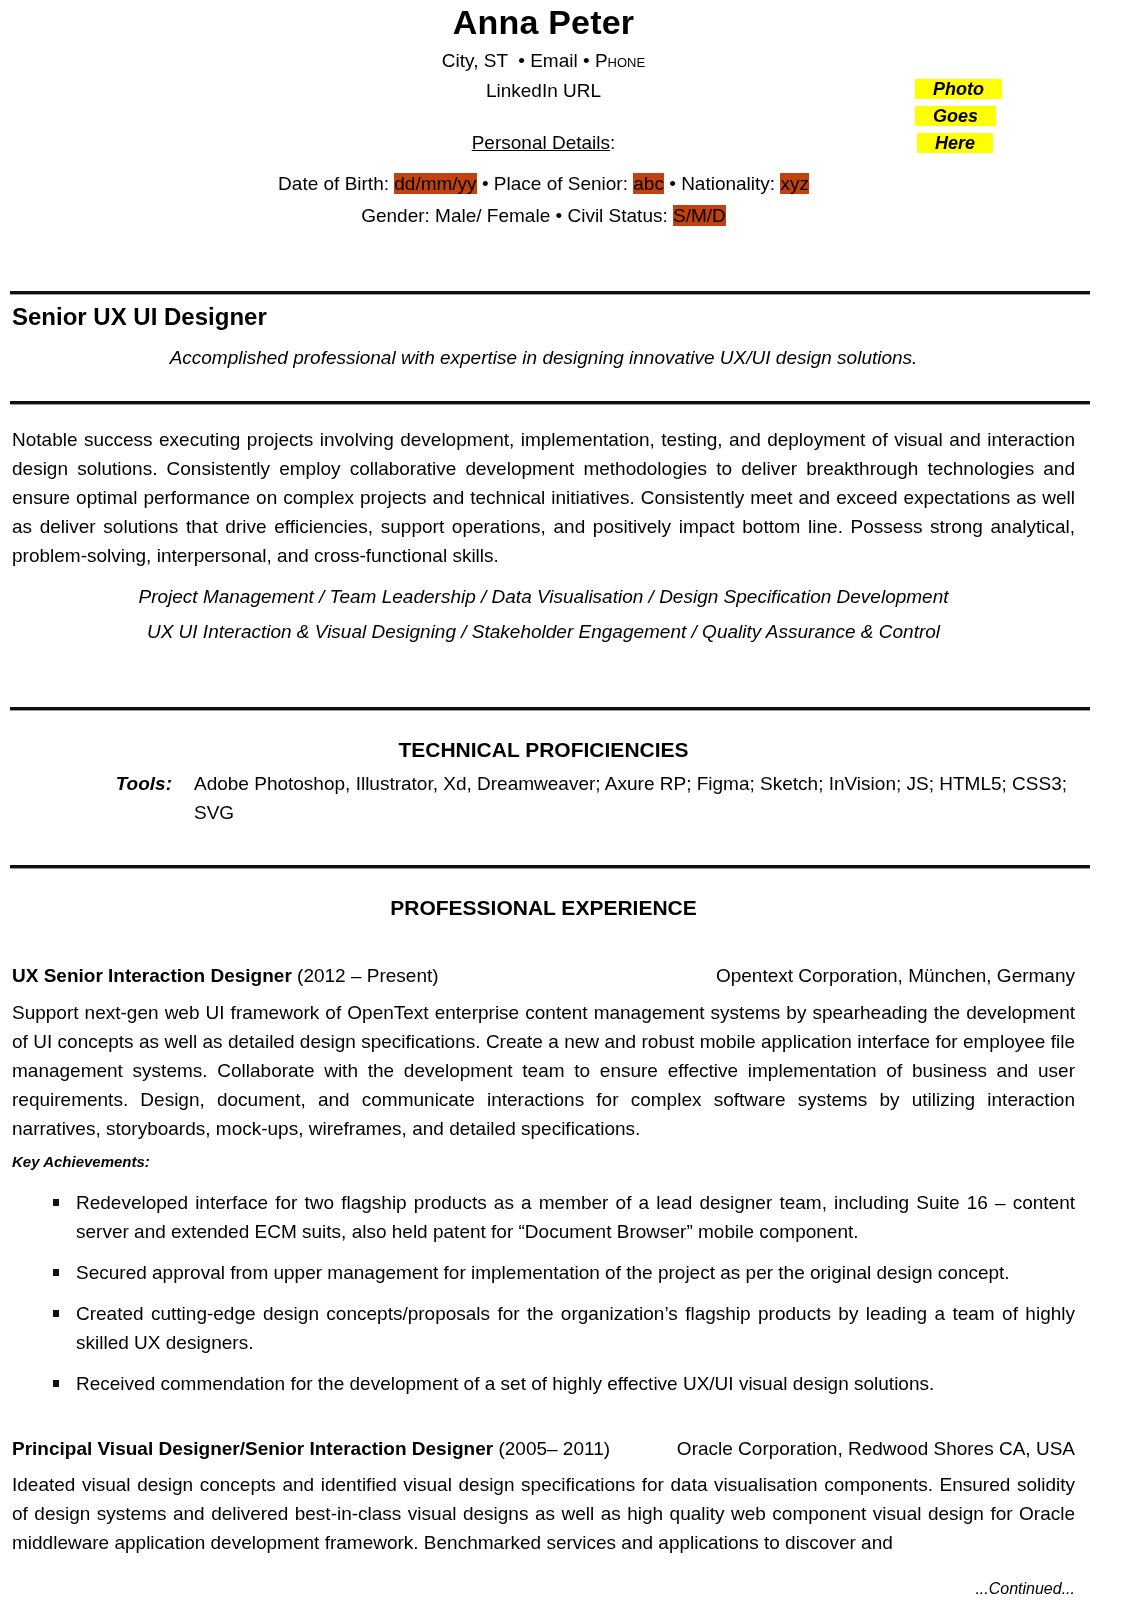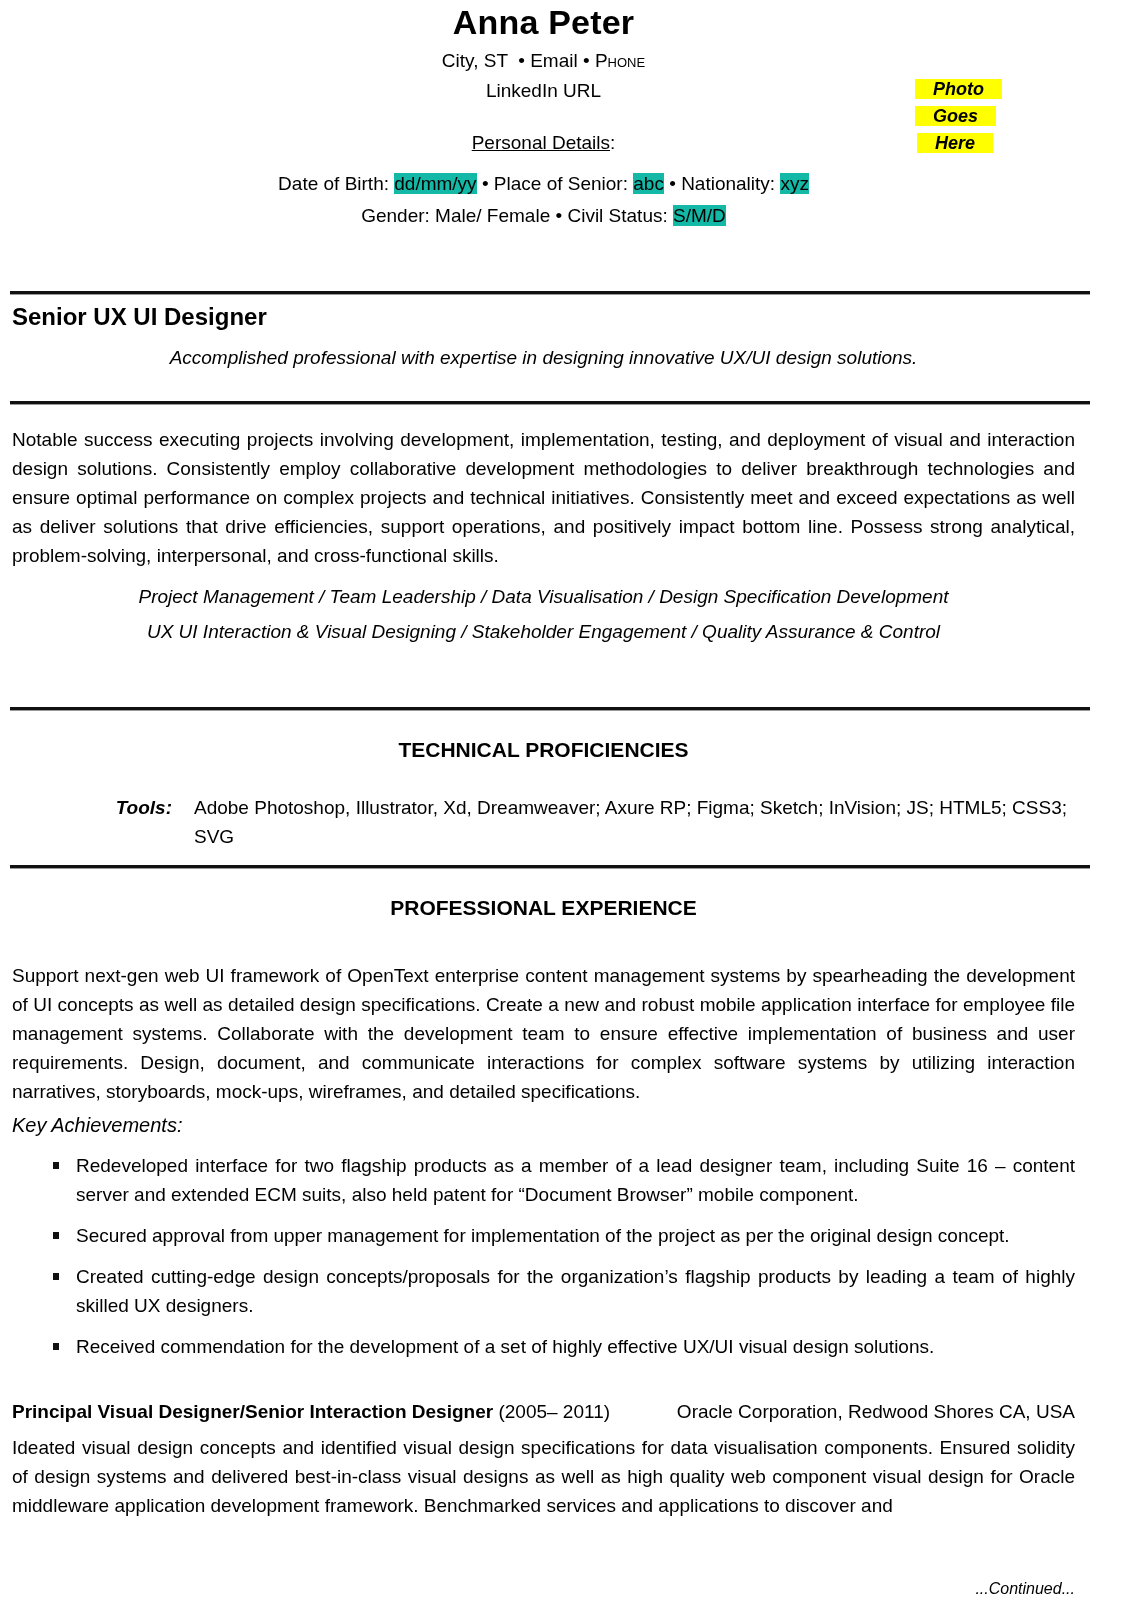--- a/index.html
+++ b/index.html
@@ -7,38 +7,38 @@
       width: 1129px; height: 1608px; position: relative; overflow: hidden;
       font-family: "Liberation Sans", sans-serif; color: #000;
     }
     .page { position: absolute; left: 12px; right: 54px; top: 0; }
     .center { text-align: center; }
     .name { font-size: 34px; font-weight: bold; margin-top: 2px; height: 44px; line-height: 40px; letter-spacing: 0.2px; }
     .contact { font-size: 19px; line-height: 30px; }
     .smallcaps { font-variant: small-caps; }
     .pd-label { font-size: 19px; text-decoration: underline; margin-top: 22px; line-height: 30px; }
     .pd-line { font-size: 19px; line-height: 32px; }
-    .hl { background: #14b8a6; }
+    .hl { background: #c2410c; }
     .photo {
       position: absolute; left: 915px; top: 76px; width: 80px;
       text-align: center; font-weight: bold; font-style: italic; font-size: 18px; line-height: 27px;
     }
     .photo span { background: #ffff00; padding: 0 18px; }
     .rule { position: absolute; left: 10px; right: 39px; height: 3px; background: #111; border-bottom: 1px solid #999; }
     .block { position: absolute; left: 12px; right: 54px; }
     .title { font-size: 24px; font-weight: bold; text-align: left; }
     .subtitle { font-size: 19px; font-style: italic; text-align: center; }
     .para { font-size: 19px; line-height: 29px; text-align: justify; }
     .skills { font-size: 19px; font-style: italic; text-align: center; line-height: 35px; }
     .sec-head { font-size: 21px; font-weight: bold; text-align: center; text-transform: uppercase; }
     .tools { display: flex; font-size: 19px; line-height: 29px; }
     .tools-label { font-style: italic; font-weight: bold; width: 74px; text-align: right; margin-left: 86px; margin-right: 22px; flex-shrink: 0; }
     .job-head { display: flex; justify-content: space-between; font-size: 19px; line-height: 29px; }
     .job-title { font-weight: bold; }
-    .ka { font-size: 20px; font-style: italic; font-weight: normal; line-height: 26px; }
+    .ka { font-size: 15px; font-style: italic; font-weight: bold; line-height: 26px; }
     ul.ach { list-style: none; margin: 0; padding: 0; }
     ul.ach li { position: relative; padding-left: 64px; font-size: 19px; line-height: 29px; text-align: justify; margin-bottom: 12px; }
     ul.ach li .bullet { position: absolute; left: 41px; top: 11px; width: 6px; height: 7px; background: #111; }
     .continued { position: absolute; right: 54px; top: 1580px; font-size: 16px; font-style: italic; }
   </style>
 </head>
 <body>
 
 <div class="page">
   <div class="center name">Anna Peter</div>
@@ -90,32 +90,39 @@
   <div class="skills" style="margin-top:9px">
     <div>Project Management / Team Leadership / Data Visualisation / Design Specification Development</div>
     <div>UX UI Interaction &amp; Visual Designing / Stakeholder Engagement / Quality Assurance &amp; Control</div>
   </div>
 </div>
 
 <div class="rule" style="top:707px"></div>
 
 <div class="block" style="top:735px">
   <div class="sec-head" style="line-height:30px">Technical Proficiencies</div>
-  <div class="tools" style="margin-top:28px">
+  <div class="tools" style="margin-top:4px">
     <div class="tools-label">Tools:</div>
     <div>Adobe Photoshop, Illustrator, Xd, Dreamweaver; Axure RP; Figma; Sketch; InVision; JS; HTML5; CSS3; SVG</div>
   </div>
 </div>
 
 <div class="rule" style="top:865px"></div>
 
 <div class="block" style="top:893px">
   <div class="sec-head" style="line-height:30px">Professional Experience</div>
 
   <div style="margin-top:38px">
+    <div class="job-head">
+      <div>
+        <span class="job-title">UX Senior Interaction Designer</span>
+        <span>(2012 – Present)</span>
+      </div>
+      <div>Opentext Corporation, München, Germany</div>
+    </div>
     <div class="para" style="margin-top:8px">Support next-gen web UI framework of OpenText enterprise content management systems by spearheading the development of UI concepts as well as detailed design specifications. Create a new and robust mobile application interface for employee file management systems. Collaborate with the development team to ensure effective implementation of business and user requirements. Design, document, and communicate interactions for complex software systems by utilizing interaction narratives, storyboards, mock-ups, wireframes, and detailed specifications.</div>
     <div class="ka" style="margin-top:6px">Key Achievements:</div>
     <ul class="ach" style="margin-top:13px">
       <li><span class="bullet"></span><span>Redeveloped interface for two flagship products as a member of a lead designer team, including Suite 16 – content server and extended ECM suits, also held patent for “Document Browser” mobile component.</span></li>
       <li><span class="bullet"></span><span>Secured approval from upper management for implementation of the project as per the original design concept.</span></li>
       <li><span class="bullet"></span><span>Created cutting-edge design concepts/proposals for the organization’s flagship products by leading a team of highly skilled UX designers.</span></li>
       <li><span class="bullet"></span><span>Received commendation for the development of a set of highly effective UX/UI visual design solutions.</span></li>
     </ul>
   </div>
 

